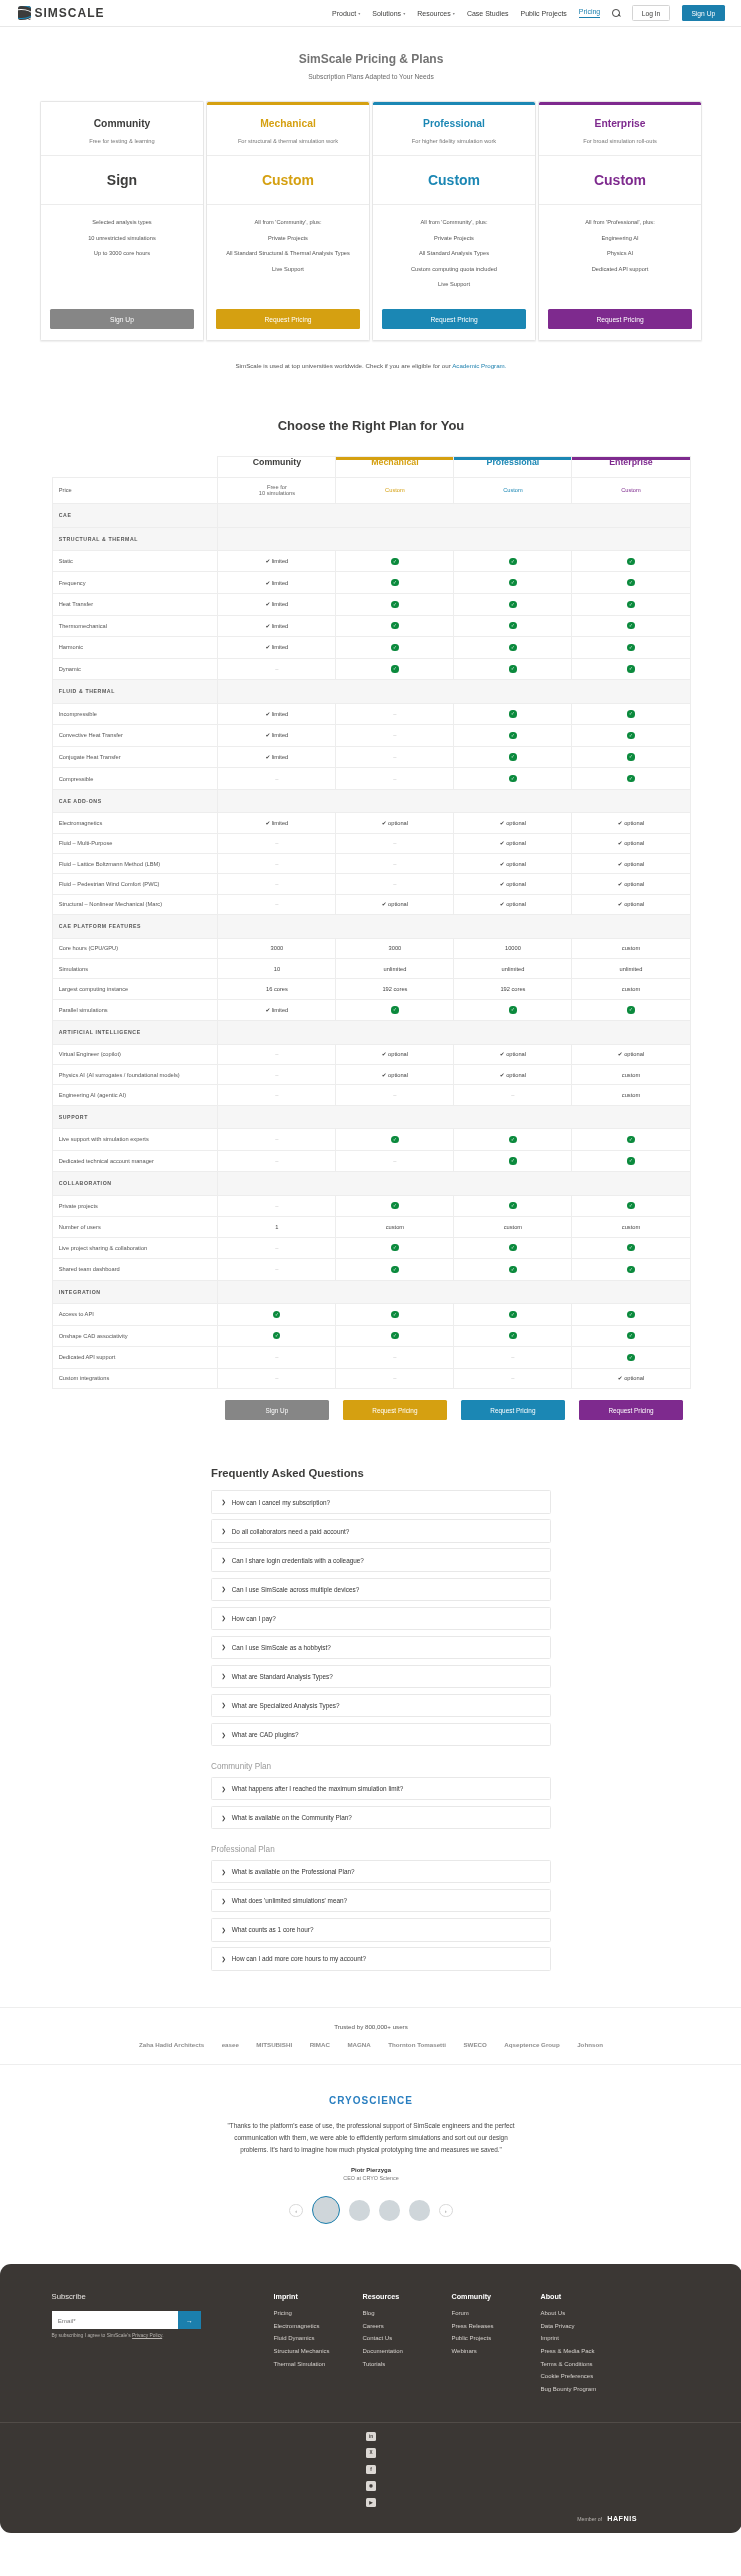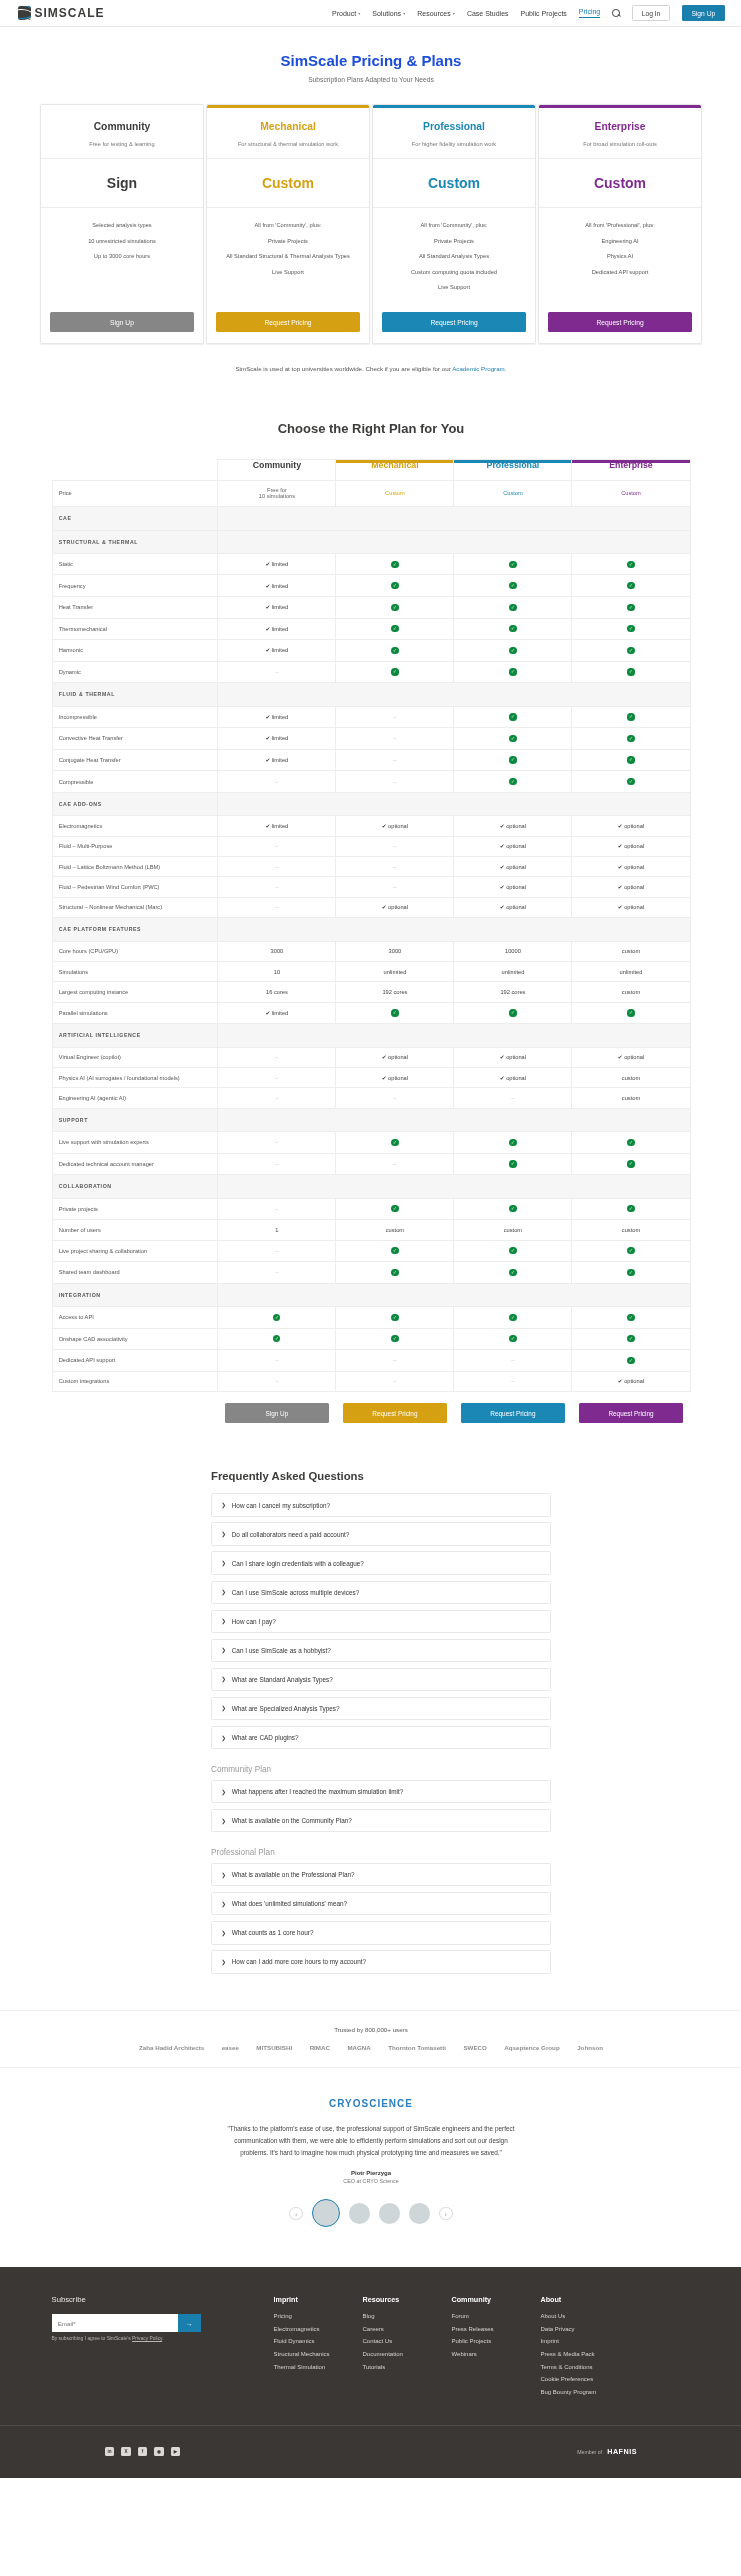--- a/index.html
+++ b/index.html
@@ -18,21 +18,21 @@
   .nav .item{display:flex;align-items:center;gap:2.1px;cursor:pointer;padding:8.2px 0;}
   .caret{font-size:4.1px;color:#888;}
   .nav .active{color:#1b7fad;border-bottom:1px solid #1b7fad;padding-bottom:2.1px;}
   .search-ic{width:7.7px;height:7.7px;border:0.8px solid #3c3c3b;border-radius:50%;position:relative;cursor:pointer;}
   .search-ic:after{content:"";position:absolute;width:3.1px;height:0.8px;background:#3c3c3b;transform:rotate(45deg);right:-2.1px;bottom:0px;}
   .btn-login{border:0.5px solid #d4d4d4;border-radius:1.5px;padding:3.6px 8.8px;font-size:6.7px;cursor:pointer;}
   .btn-signup{background:#1b7fad;color:#fff;border-radius:1.5px;padding:4.1px 9.3px;font-size:6.7px;cursor:pointer;}
 
   
   .hero{padding:25px 0 5.2px;text-align:center;}
-  .h1{font-size:15px;font-weight:700;color:#1d4ed8;}
+  .h1{font-size:12px;font-weight:700;color:#737373;}
   .sub{font-size:6.7px;color:#6a6a6a;margin-top:7.2px;}
 
   .cards{display:flex;justify-content:center;gap:2.1px;margin:20.6px auto 0;width:662px;}
   .card{width:164px;background:#fff;border:0.5px solid #e6e6e6;border-radius:1.5px;display:flex;flex-direction:column;box-shadow:0 0.5px 1.5px rgba(0,0,0,.07);}
   .card .topbar{height:3.6px;border-radius:1.5px 1.5px 0 0;}
   .card .name{font-size:10.3px;font-weight:600;text-align:center;padding:13px 0 0;}
   .card .tag{font-size:5.7px;color:#777;text-align:center;padding:8.2px 13.4px 10.3px;border-bottom:0.5px solid #ececec;min-height:27px;}
   .card .price{font-size:14px;font-weight:600;text-align:center;padding:15.5px 0 16.5px;border-bottom:0.5px solid #ececec;}
   .card .feats{padding:13px 11.3px 5.2px;flex:1;}
   .card .feats div{font-size:5.7px;color:#555;text-align:center;margin-bottom:7.2px;line-height:1.45;}
@@ -80,34 +80,34 @@
   .cryo{font-size:10px;font-weight:700;color:#2a7fc0;letter-spacing:1px;margin-bottom:13.4px;}
   .quote{width:289px;margin:0 auto;font-size:6.4px;line-height:1.85;color:#444;}
   .author{margin-top:11.3px;font-size:6px;font-weight:700;color:#333;}
   .role{font-size:5.4px;color:#777;margin-top:2.1px;}
   .avatars{display:flex;align-items:center;justify-content:center;gap:9.3px;margin-top:15.5px;}
   .av{width:20.6px;height:20.6px;border-radius:50%;background:#cfd6da;}
   .av.big{width:28px;height:28px;border:1px solid #1b7fad;}
   .arrowbtn{width:13.4px;height:13.4px;border-radius:50%;border:0.5px solid #d8d8d8;color:#888;font-size:5.7px;line-height:12.4px;text-align:center;cursor:pointer;}
 
   
-  .footer{background:#3b3734;color:#e8e5e2;padding:28px 0 0;margin-top:10.3px;}
+  .footer{background:#3b3734;color:#e8e5e2;padding:28px 0 0;margin-top:10.3px;border-radius:11px;}
   .fwrap{width:639px;margin:0 auto;display:flex;}
   .fsub{width:222px;}
   .fsub h4{font-size:7.7px;font-weight:400;margin-bottom:10.3px;}
   .subrow{display:flex;width:149px;}
   .subrow input{flex:1;border:none;padding:5.7px 6.2px;font-size:6.2px;font-family:inherit;}
   .subbtn{width:23px;background:#1b7fad;color:#fff;border:none;cursor:pointer;font-size:7.2px;}
   .fnote{font-size:4.9px;color:#b9b5b1;margin-top:4.1px;}
   .fnote u{cursor:pointer;}
   .fcol{width:89px;}
   .fcol h4{font-size:7.2px;font-weight:700;margin-bottom:9.3px;color:#fff;}
   .fcol a{display:block;font-size:6px;color:#d7d3cf;margin-bottom:6.7px;}
   .fbottom{border-top:0.5px solid #514c48;margin-top:23px;padding:9.3px 0;}
-  .fbwrap{width:532px;margin:12px auto;display:flex;align-items:center;gap:7.2px;}
+  .fbwrap{width:532px;margin:0 auto;display:flex;align-items:center;gap:7.2px;flex-direction:column;}
   .soc{width:9.3px;height:9.3px;border-radius:1.5px;background:#dcd8d4;color:#3b3734;font-size:4.6px;font-weight:700;line-height:9.3px;text-align:center;cursor:pointer;}
   .member{margin-left:auto;font-size:5.2px;color:#b9b5b1;display:flex;align-items:center;gap:5.2px;}
   .member b{font-size:7.2px;color:#fff;letter-spacing:0.5px;}
 </style>
 </head>
 <body>
 
 <div class="header">
   <div class="logo">
     <span class="logo-mark">

